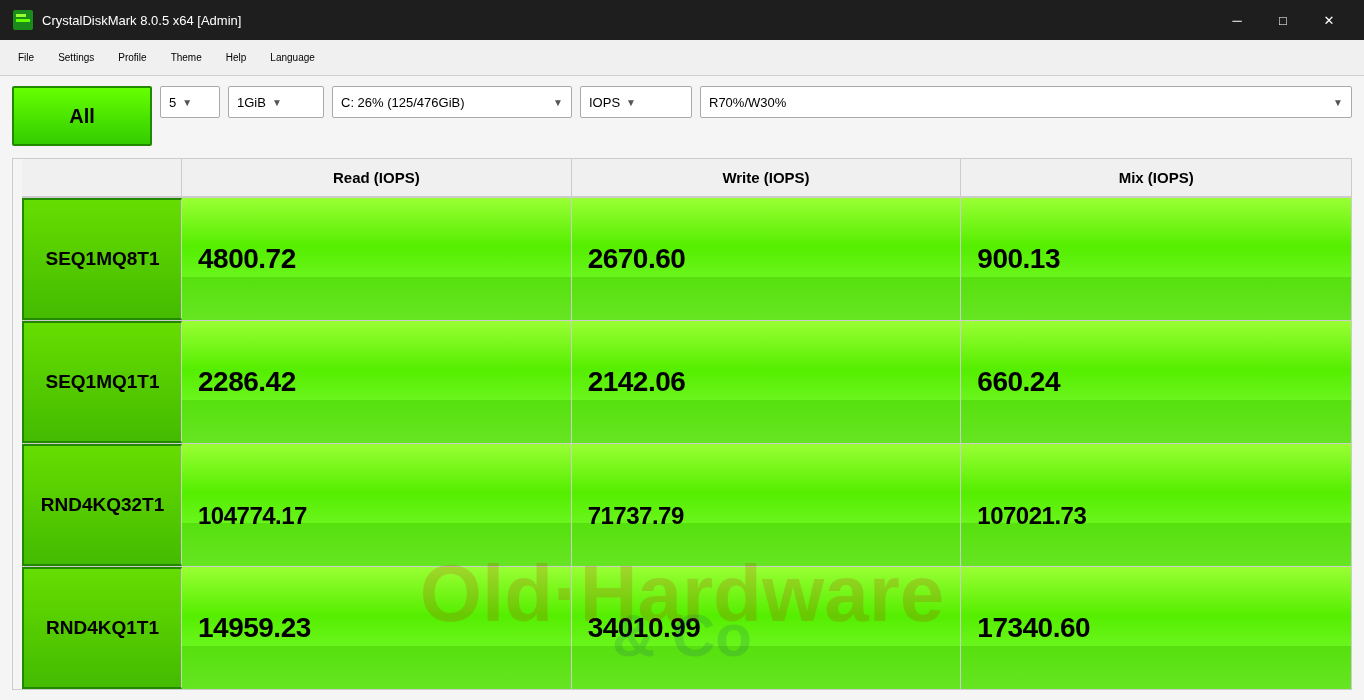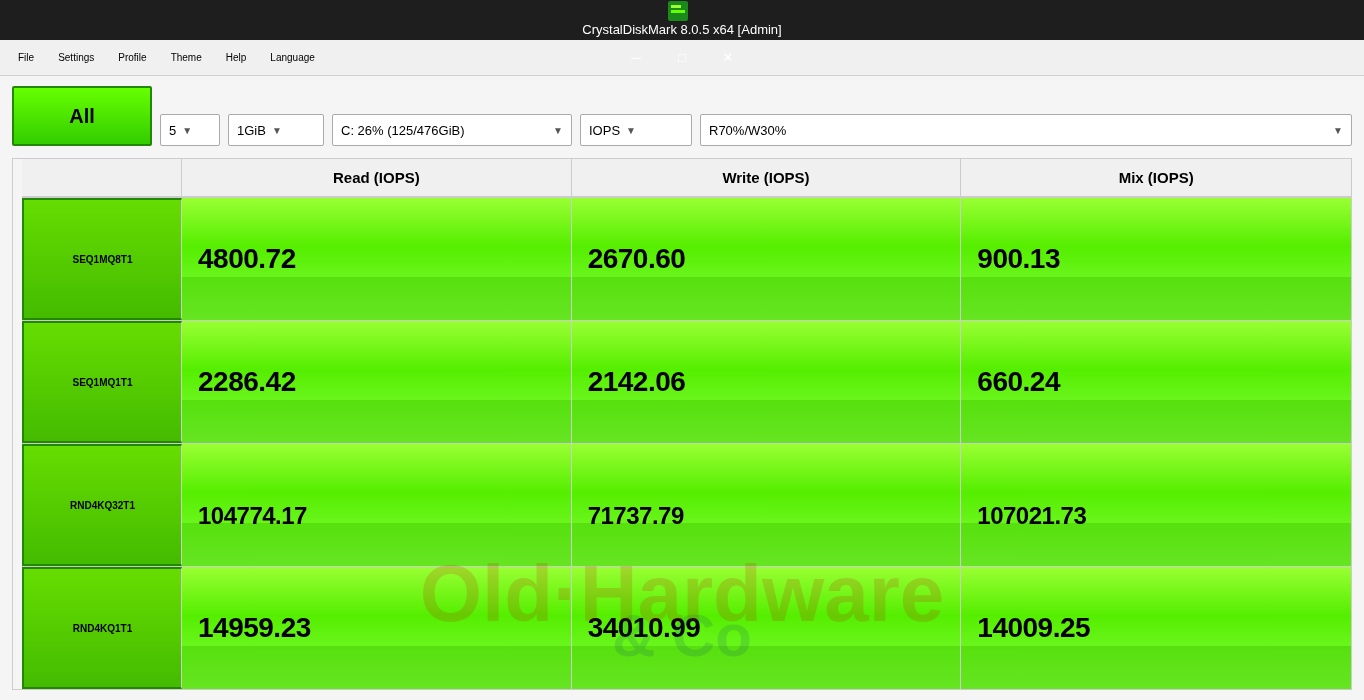--- a/index.html
+++ b/index.html
@@ -14,21 +14,20 @@
     
     .titlebar {
       background: #1e1e1e;
       height: 40px;
       display: flex;
       align-items: center;
       padding: 0 12px;
       color: white;
       font-size: 13px;
       user-select: none;
-      flex-direction: column;
     }
     .titlebar-icon {
       width: 22px;
       height: 22px;
       margin-right: 8px;
       flex-shrink: 0;
     }
     .titlebar-title {
       flex: 1;
       font-size: 13px;
@@ -159,21 +158,21 @@
     }
     .table-row:last-child { border-bottom: none; }
 
     .row-label {
       background: linear-gradient(to bottom, #66dd00, #44bb00);
       border: 2px solid #228800;
       display: flex;
       align-items: center;
       justify-content: center;
       font-weight: bold;
-      font-size: 10px;
+      font-size: 19px;
       text-align: center;
       color: #000;
       border-right: 1px solid #ccc;
       line-height: 1.3;
       padding: 4px;
     }
 
     .data-cell {
       background: linear-gradient(to bottom, #99ff33 0%, #55ee00 40%, #88ff44 100%);
       display: flex;
@@ -238,21 +237,21 @@
       font-size: 60px;
       font-weight: bold;
       color: #0c4a6e;
       white-space: nowrap;
       pointer-events: none;
       z-index: 10;
     }
 
     .controls-top {
       display: flex;
-      align-items: flex-end;
+      align-items: flex-start;
       gap: 8px;
       margin-bottom: 4px;
     }
   </style>
 </head>
 <body>
 
 <div class="titlebar">
   <div class="titlebar-icon">
     <svg width="22" height="22" viewBox="0 0 22 22">
@@ -378,21 +377,21 @@
             <br>
           <span>Q1T1</span>
         </div>
         <div class="data-cell">
           <span class="value">14959.23</span>
         </div>
         <div class="data-cell">
           <span class="value">34010.99</span>
         </div>
         <div class="data-cell">
-          <span class="value">14009.25</span>
+          <span class="value">17340.60</span>
         </div>
       </div>
 
     </div>
   </div>
 
   <div class="watermark">Old·Hardware</div>
   <div class="watermark-sub">&amp; Co</div>
 
 </div>

